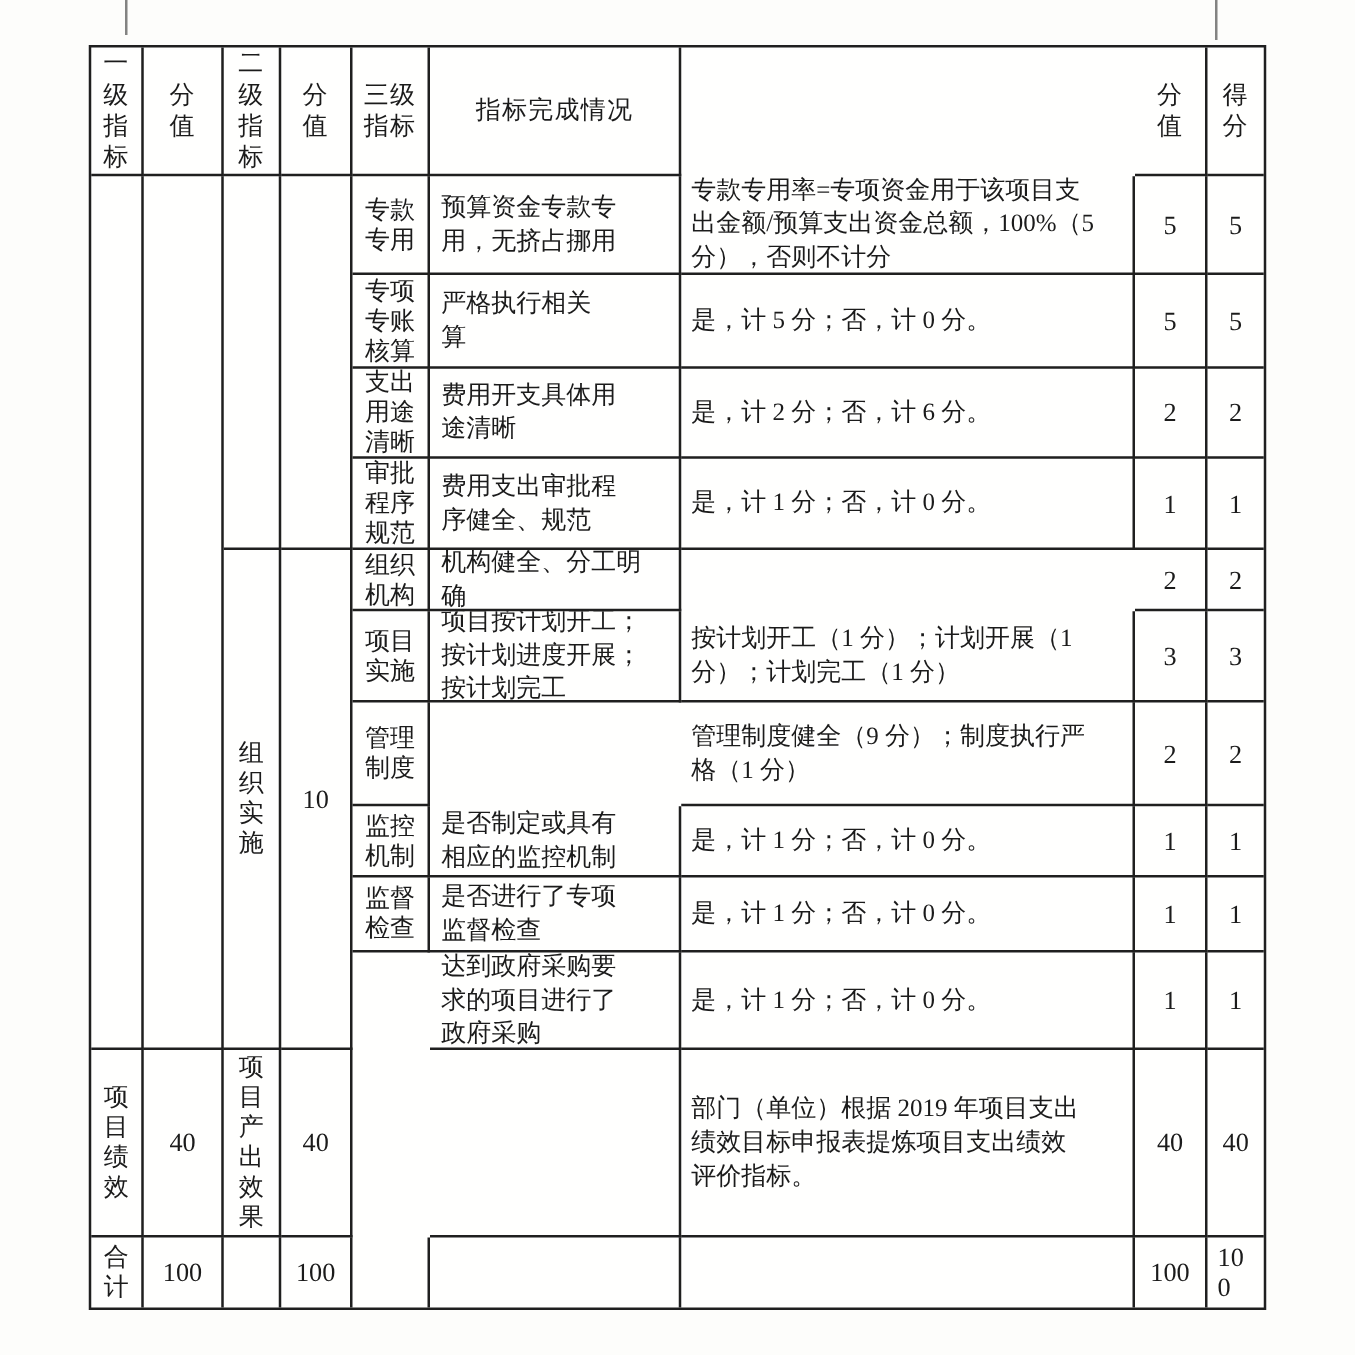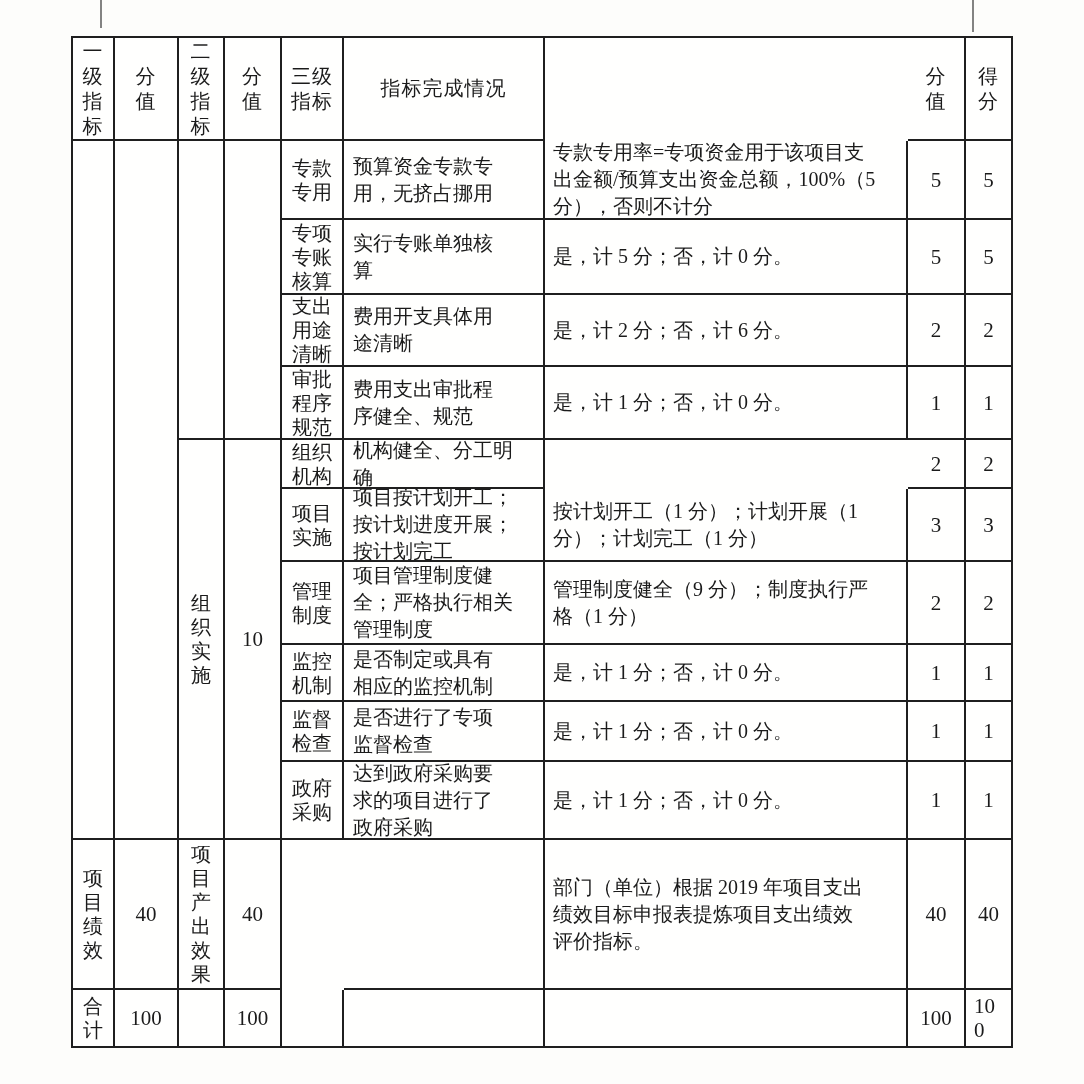--- a/index.html
+++ b/index.html
@@ -91,21 +91,21 @@
 专用</div>
     <div class="c lt crit" style="grid-column:7;grid-row:2">专款专用率=专项资金用于该项目支
 出金额/预算支出资金总额，100%（5
 分），否则不计分</div>
     <div class="c num" style="grid-column:8;grid-row:2">5</div>
     <div class="c num nr" style="grid-column:9;grid-row:2">5</div>
 
     <div class="c" style="grid-column:5;grid-row:3">专项
 专账
 核算</div>
-    <div class="c lt" style="grid-column:6;grid-row:3">实行专账单独核
+    <div class="c lt" style="grid-column:6;grid-row:3">严格执行相关
 算</div>
     <div class="c lt crit" style="grid-column:7;grid-row:3">是，计 5 分；否，计 0 分。</div>
     <div class="c num" style="grid-column:8;grid-row:3">5</div>
     <div class="c num nr" style="grid-column:9;grid-row:3">5</div>
 
     <div class="c" style="grid-column:5;grid-row:4">支出
 用途
 清晰</div>
     <div class="c lt" style="grid-column:6;grid-row:4">费用开支具体用
 途清晰</div>
@@ -134,23 +134,20 @@
     <div class="c lt" style="grid-column:6;grid-row:7">项目按计划开工；
 按计划进度开展；
 按计划完工</div>
     <div class="c lt crit" style="grid-column:7;grid-row:7">按计划开工（1 分）；计划开展（1
 分）；计划完工（1 分）</div>
     <div class="c num" style="grid-column:8;grid-row:7">3</div>
     <div class="c num nr" style="grid-column:9;grid-row:7">3</div>
 
     <div class="c" style="grid-column:5;grid-row:8">管理
 制度</div>
-    <div class="c lt" style="grid-column:6;grid-row:8">项目管理制度健
-全；严格执行相关
-管理制度</div>
     <div class="c lt crit" style="grid-column:7;grid-row:8">管理制度健全（9 分）；制度执行严
 格（1 分）</div>
     <div class="c num" style="grid-column:8;grid-row:8">2</div>
     <div class="c num nr" style="grid-column:9;grid-row:8">2</div>
 
     <div class="c" style="grid-column:5;grid-row:9">监控
 机制</div>
     <div class="c lt" style="grid-column:6;grid-row:9">是否制定或具有
 相应的监控机制</div>
     <div class="c lt crit" style="grid-column:7;grid-row:9">是，计 1 分；否，计 0 分。</div>
@@ -158,22 +155,20 @@
     <div class="c num nr" style="grid-column:9;grid-row:9">1</div>
 
     <div class="c" style="grid-column:5;grid-row:10">监督
 检查</div>
     <div class="c lt" style="grid-column:6;grid-row:10">是否进行了专项
 监督检查</div>
     <div class="c lt crit" style="grid-column:7;grid-row:10">是，计 1 分；否，计 0 分。</div>
     <div class="c num" style="grid-column:8;grid-row:10">1</div>
     <div class="c num nr" style="grid-column:9;grid-row:10">1</div>
 
-    <div class="c" style="grid-column:5;grid-row:11">政府
-采购</div>
     <div class="c lt" style="grid-column:6;grid-row:11">达到政府采购要
 求的项目进行了
 政府采购</div>
     <div class="c lt crit" style="grid-column:7;grid-row:11">是，计 1 分；否，计 0 分。</div>
     <div class="c num" style="grid-column:8;grid-row:11">1</div>
     <div class="c num nr" style="grid-column:9;grid-row:11">1</div>
 
     <div class="c" style="grid-column:1;grid-row:12">项
 目
 绩

